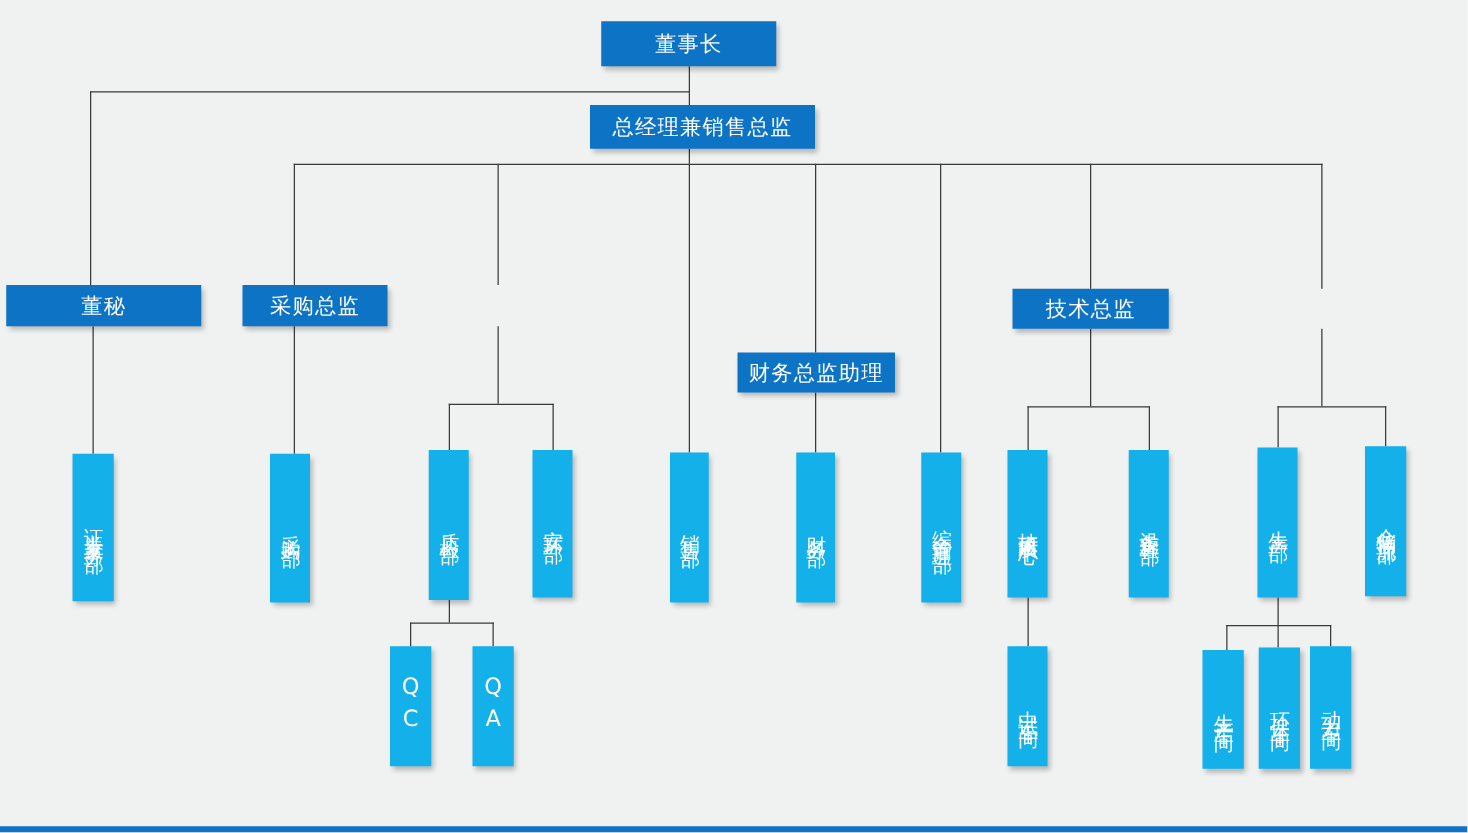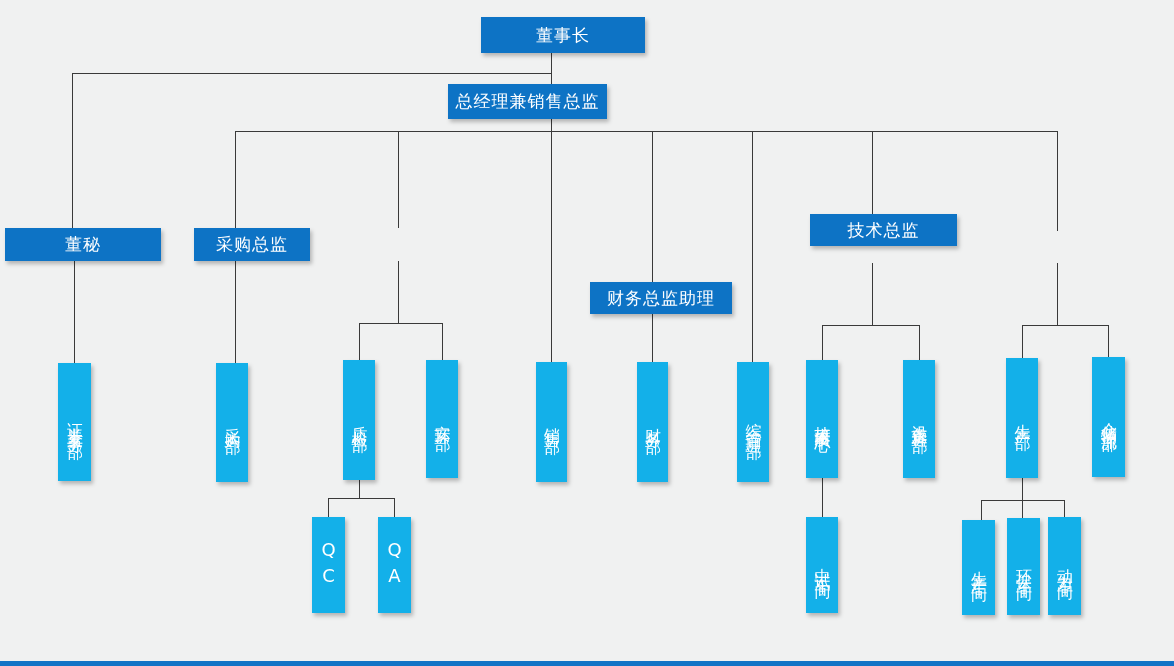--- a/index.html
+++ b/index.html
@@ -63,26 +63,26 @@
   <div class="hline" style="left:328px;top:498px;width:67px"></div>
   <div class="vline" style="left:328px;top:498px;height:19px"></div>
   <div class="vline" style="left:394px;top:498px;height:19px"></div>
   <div class="vline" style="left:822px;top:478px;height:39px"></div>
   <div class="vline" style="left:1022px;top:478px;height:22px"></div>
   <div class="hline" style="left:981px;top:500px;width:84px"></div>
   <div class="vline" style="left:981px;top:500px;height:20px"></div>
   <div class="vline" style="left:1022px;top:500px;height:18px"></div>
   <div class="vline" style="left:1064px;top:500px;height:17px"></div>
 
-  <div class="mgmt" style="left:481px;top:17px;width:164px;height:36px">董事长</div>
-  <div class="mgmt" style="left:448px;top:84px;width:159px;height:35px">总经理兼销售总监</div>
+  <div class="mgmt" style="left:481px;top:17px;width:140px;height:36px">董事长</div>
+  <div class="mgmt" style="left:472px;top:84px;width:180px;height:35px">总经理兼销售总监</div>
   <div class="mgmt" style="left:5px;top:228px;width:156px;height:33px">董秘</div>
   <div class="mgmt" style="left:194px;top:228px;width:116px;height:33px">采购总监</div>
-  <div class="mgmt" style="left:590px;top:282px;width:142px;height:32px">财务总监助理</div>
-  <div class="mgmt" style="left:810px;top:214px;width:147px;height:32px">技术总监</div>
+  <div class="mgmt" style="left:590px;top:282px;width:126px;height:32px">财务总监助理</div>
+  <div class="mgmt" style="left:810px;top:231px;width:125px;height:32px">技术总监</div>
 
   <div class="dept" style="left:58px;top:363px;width:33px;height:118px">证券事务部</div>
   <div class="dept" style="left:216px;top:363px;width:32px;height:119px">采购部</div>
   <div class="dept" style="left:343px;top:360px;width:32px;height:120px">质检部</div>
   <div class="dept" style="left:426px;top:360px;width:32px;height:118px">安环部</div>
   <div class="dept" style="left:536px;top:362px;width:31px;height:120px">销售部</div>
   <div class="dept" style="left:637px;top:362px;width:31px;height:120px">财务部</div>
   <div class="dept" style="left:737px;top:362px;width:32px;height:120px">综合管理部</div>
   <div class="dept" style="left:806px;top:360px;width:32px;height:118px;letter-spacing:2px">技术研发中心</div>
   <div class="dept" style="left:903px;top:360px;width:32px;height:118px;letter-spacing:3px">设备工程部</div>

